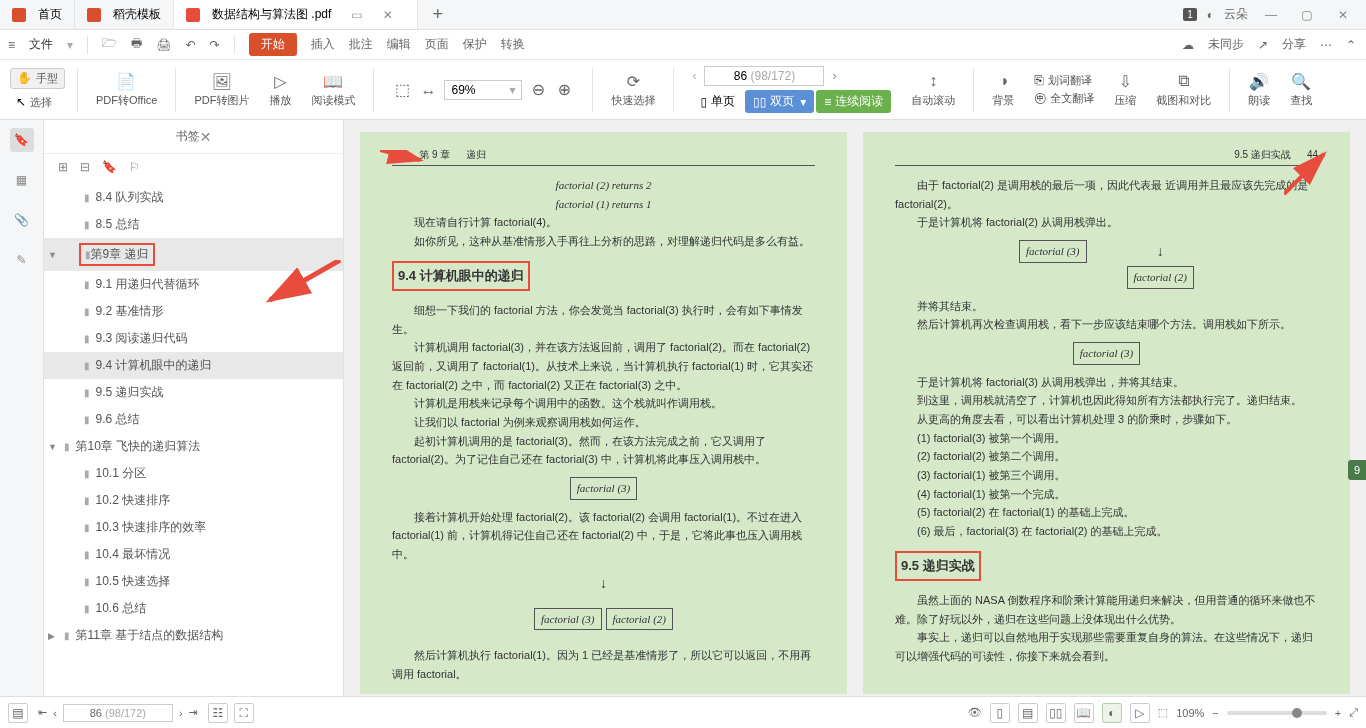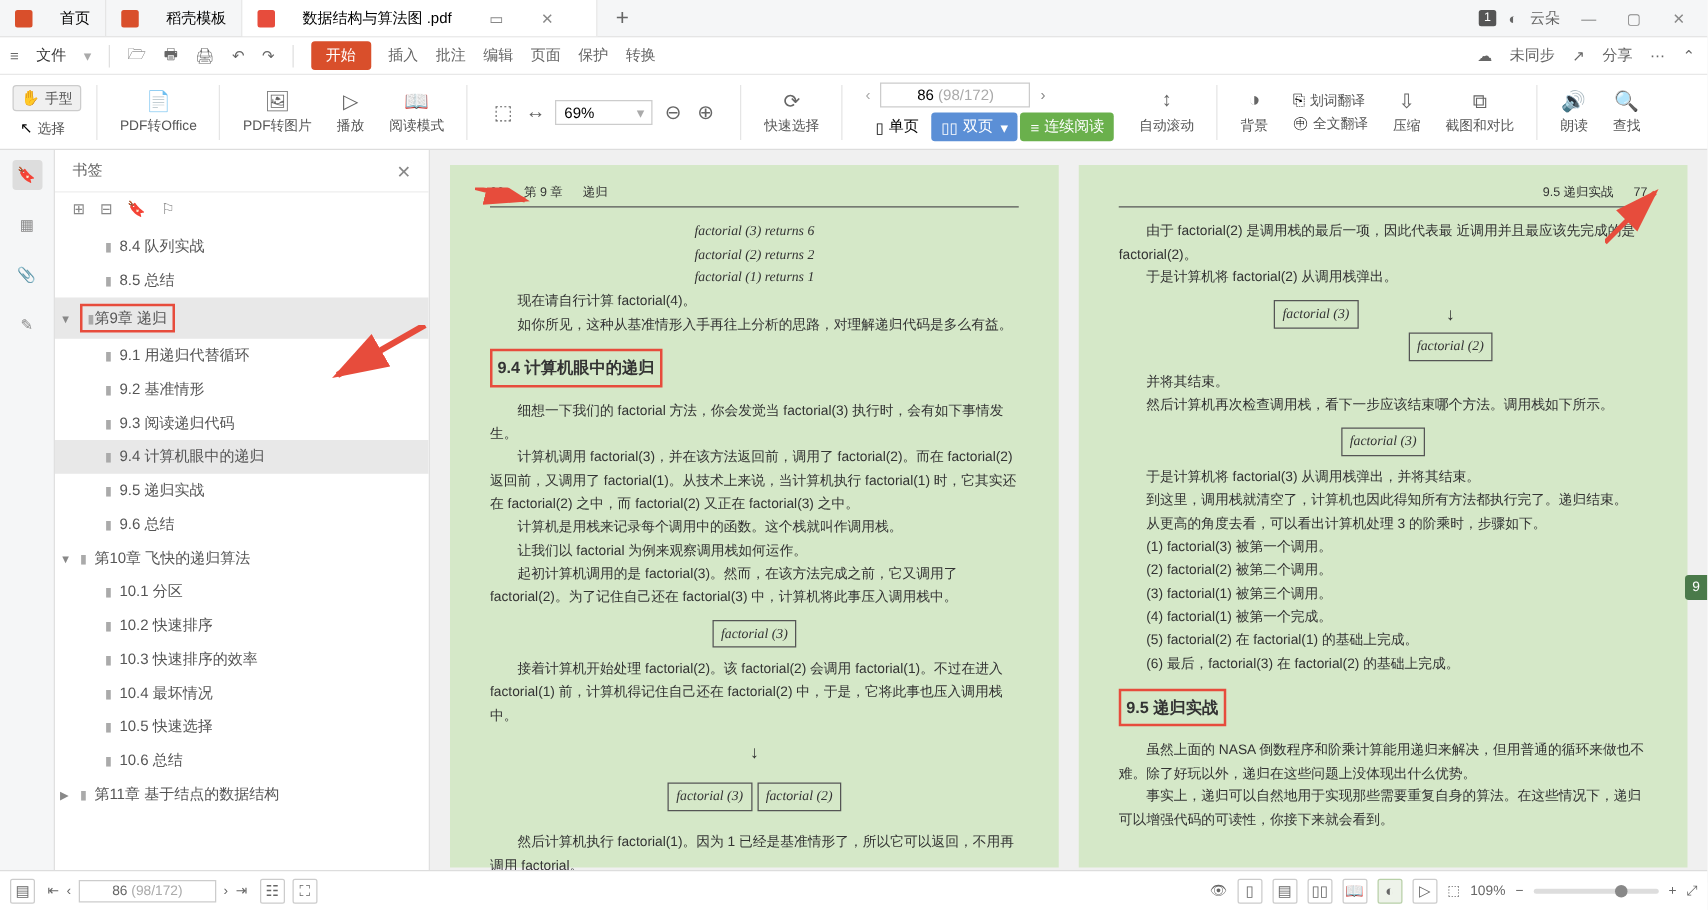--- a/index.html
+++ b/index.html
@@ -1,18 +1,18 @@
 <!DOCTYPE html>
 <html><head>
 <meta charset="utf-8">
 <style>
 *{margin:0;padding:0;box-sizing:border-box;font-family:"Microsoft YaHei",sans-serif;}
 body{width:1366px;height:728px;background:#fff;overflow:hidden;position:relative;font-size:12px;}
 .tabs{height:30px;display:flex;background:#f5f6f7;border-bottom:1px solid #e0e0e0;align-items:stretch;}
-.tab{display:flex;align-items:center;padding:0 12px;border-right:1px solid #e5e5e5;cursor:pointer;gap:22px;}
+.tab{display:flex;align-items:center;padding:0 12px;border-right:1px solid #e5e5e5;cursor:pointer;gap:12px;}
 .tab.active{background:#fff;}
 .tab-icon-1{width:14px;height:14px;background:#d94f2b;border-radius:2px;}
 .tab-icon-2{width:14px;height:14px;background:#d94f2b;border-radius:2px;}
 .tab-icon-3{width:14px;height:14px;background:#e74c3c;border-radius:2px;}
 .tab.active::after{content:"";}
 .tab-close{color:#888;margin-left:8px;}
 .tab-add{width:40px;display:flex;align-items:center;justify-content:center;color:#666;font-size:18px;}
 .top-right{margin-left:auto;display:flex;align-items:center;gap:10px;padding-right:10px;color:#666;}
 .tr-badge{background:#555;color:#fff;padding:1px 4px;border-radius:2px;font-size:10px;}
 .winbtn{width:26px;text-align:center;color:#888;}
@@ -35,32 +35,32 @@
 .page-box{border:1px solid #ccc;padding:2px 8px;min-width:120px;text-align:center;}
 .page-gray{color:#aaa;}
 .view-btn{display:flex;align-items:center;gap:4px;padding:3px 8px;border-radius:3px;}
 .view-btn.active{background:#5b8fd6;color:#fff;}
 .view-btn.green{background:#6ab04c;color:#fff;}
 .main{display:flex;height:586px;}
 .sidebar-icons{width:44px;background:#f5f6f7;border-right:1px solid #e0e0e0;display:flex;flex-direction:column;align-items:center;padding-top:8px;gap:16px;}
 .si-icon{width:24px;height:24px;display:flex;align-items:center;justify-content:center;color:#888;border-radius:3px;}
 .si-icon.active{background:#ddd;color:#555;}
 .bookmarks{width:300px;background:#fff;border-right:1px solid #e0e0e0;display:flex;flex-direction:column;}
-.bm-header{display:flex;align-items:center;justify-content:space-between;padding:8px 14px;border-bottom:1px solid #eee;}
+.bm-header{display:flex;align-items:center;justify-content:center;padding:8px 14px;border-bottom:1px solid #eee;}
 .bm-title{color:#666;}
 .bm-close{color:#888;font-size:14px;cursor:pointer;}
 .bm-tools{display:flex;gap:12px;padding:6px 14px;color:#888;}
 .bm-list{overflow-y:auto;flex:1;padding:4px 0;}
 .bm-item{display:flex;align-items:center;padding:5px 14px 5px 24px;gap:6px;color:#555;cursor:pointer;position:relative;}
 .bm-item.l1{padding-left:20px;}
 .bm-item.l2{padding-left:40px;}
 .bm-item.highlighted{background:#e8e8e8;}
 .bm-icon{color:#aaa;font-size:10px;}
 .bm-arrow{position:absolute;left:4px;color:#888;font-size:9px;}
-.redbox{border:2px solid #e74c3c;display:inline-block;}
+.redbox{border:2px solid #e74c3c;display:inline-block;margin-left:15px;}
 .content{flex:1;background:#f0f0f0;display:flex;gap:16px;padding:12px 16px;overflow:hidden;position:relative;}
 .page{background:#d5e8c8;flex:1;padding:14px 32px;font-size:11px;color:#333;position:relative;font-family:"SimSun",serif;line-height:1.7;}
 .page-hdr{border-bottom:1px solid #555;padding-bottom:2px;margin-bottom:10px;display:flex;font-size:10px;}
 .page-hdr.right{justify-content:flex-end;}
 .hdr-l{display:flex;gap:16px;}
 .page-indent{text-indent:2em;}
 .sec-title{font-weight:bold;font-size:13px;margin:10px 0;display:inline-block;}
 .sec-title.boxed{border:2px solid #e74c3c;padding:2px 4px;}
 .stack-box{border:1px solid #555;padding:1px 6px;font-style:italic;font-family:serif;display:inline-block;}
 .stack-col{display:flex;flex-direction:column;align-items:center;gap:4px;margin:8px 0;}
@@ -336,21 +336,20 @@
   <div class="content">
 
     <div class="page">
       <div class="page-hdr">
           <div class="hdr-l">
             <span>86</span>
             <span>第 9 章</span>
             <span>递归</span>
           </div>
         </div>
-      <div class="center italic-serif">factorial (3) returns 6</div>
       <div class="center italic-serif">factorial (2) returns 2</div>
       <div class="center italic-serif">factorial (1) returns 1</div>
       <p class="page-indent">现在请自行计算 factorial(4)。</p>
       <p class="page-indent">如你所见，这种从基准情形入手再往上分析的思路，对理解递归代码是多么有益。</p>
       <div class="sec-title boxed">9.4 计算机眼中的递归</div>
       <p class="page-indent">细想一下我们的 factorial 方法，你会发觉当 factorial(3) 执行时，会有如下事情发生。</p>
       <p class="page-indent">计算机调用 factorial(3)，并在该方法返回前，调用了 factorial(2)。而在 factorial(2) 返回前，又调用了 factorial(1)。从技术上来说，当计算机执行 factorial(1) 时，它其实还在 factorial(2) 之中，而 factorial(2) 又正在 factorial(3) 之中。</p>
       <p class="page-indent">计算机是用栈来记录每个调用中的函数。这个栈就叫作调用栈。</p>
       <p class="page-indent">让我们以 factorial 为例来观察调用栈如何运作。</p>
       <p class="page-indent">起初计算机调用的是 factorial(3)。然而，在该方法完成之前，它又调用了 factorial(2)。为了记住自己还在 factorial(3) 中，计算机将此事压入调用栈中。</p>
@@ -373,21 +372,21 @@
               <path d="M0,0 L0,6 L9,3 z" fill="#e74c3c"></path>
             </marker>
           </defs>
           <line x1="0" y1="0" x2="40" y2="10" stroke="#e74c3c" stroke-width="4" marker-end="url(#ah1)"></line>
         </svg>
     </div>
 
     <div class="page">
       <div class="page-hdr right">
           <span style="margin-right:16px;">9.5 递归实战</span>
-          <span>77</span>
+          <span>44</span>
         </div>
       <p class="page-indent">由于 factorial(2) 是调用栈的最后一项，因此代表最 近调用并且最应该先完成的是 factorial(2)。</p>
       <p class="page-indent">于是计算机将 factorial(2) 从调用栈弹出。</p>
       <div style="display:flex;justify-content:center;gap:40px;align-items:flex-start;margin:8px 0;">
         <span class="stack-box">factorial (3)</span>
         <div class="stack-col" style="gap:2px;margin:0;">
             <span class="arrow-down">↓</span>
             <span class="stack-box">factorial (2)</span>
           </div>
       </div>

